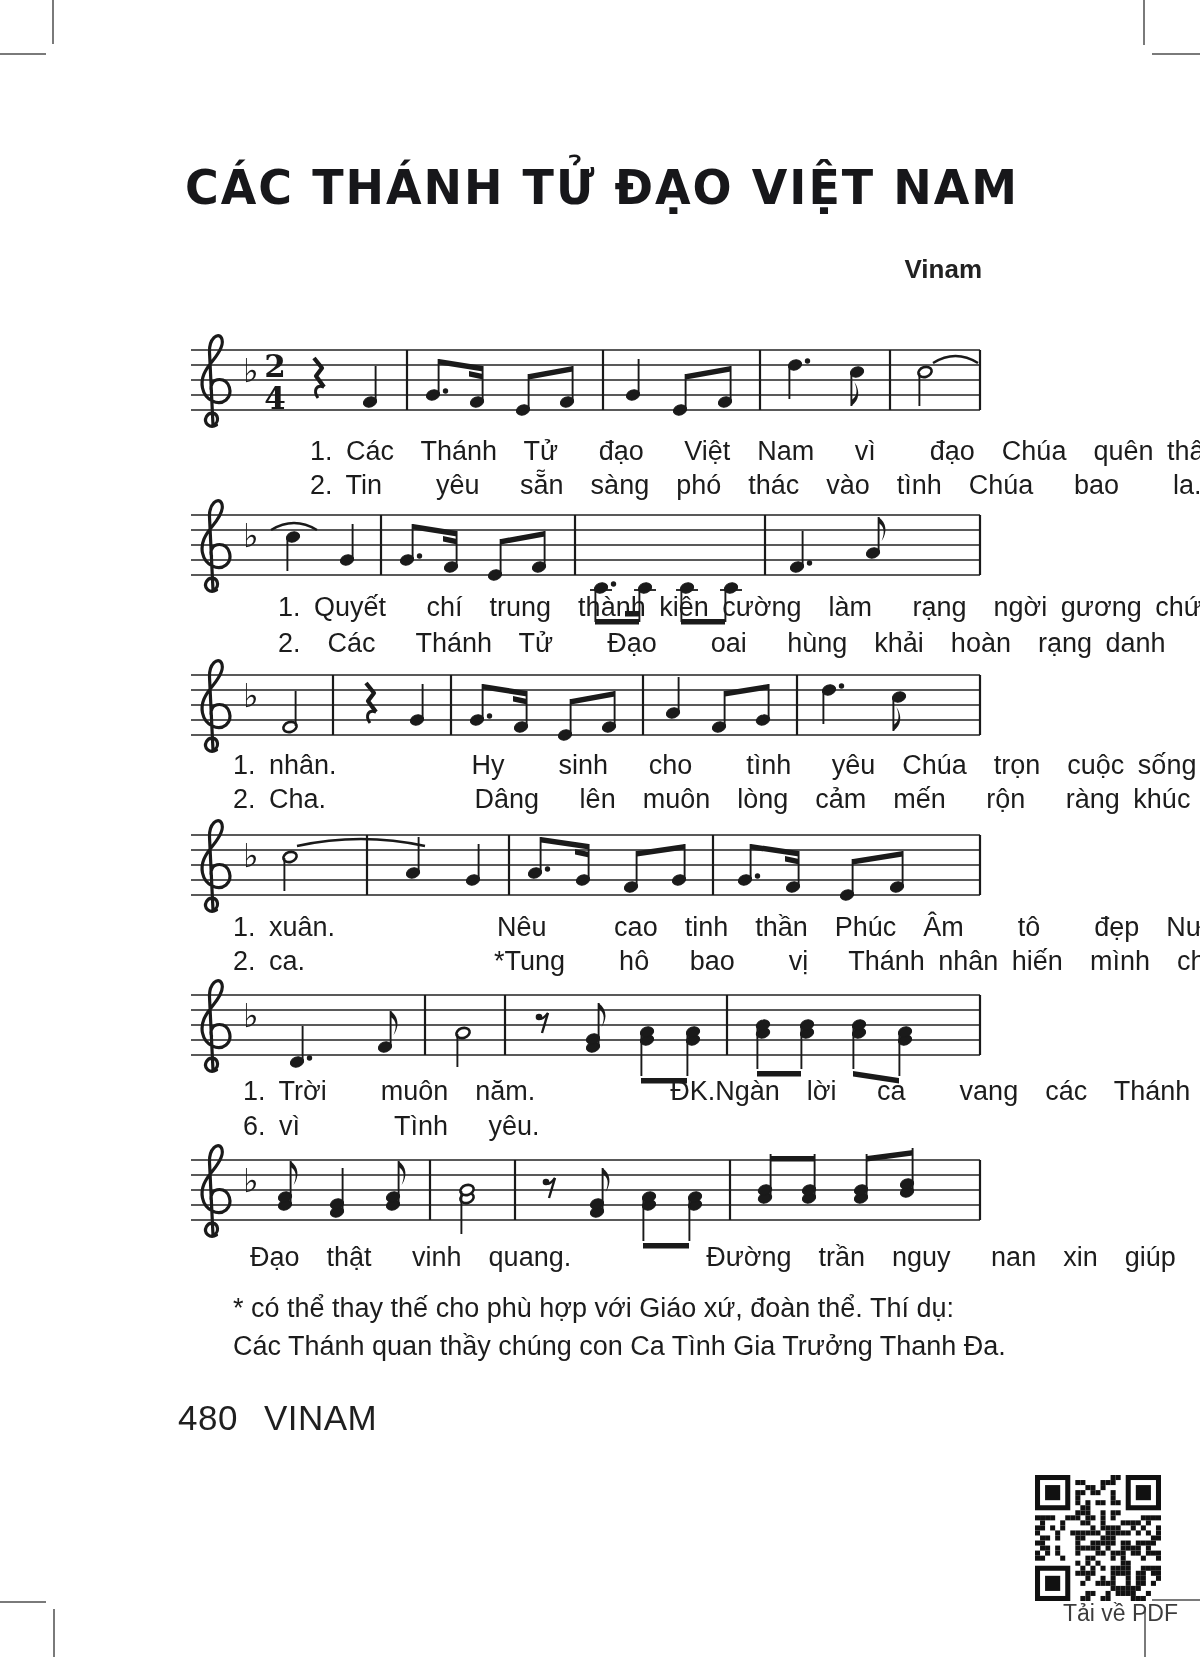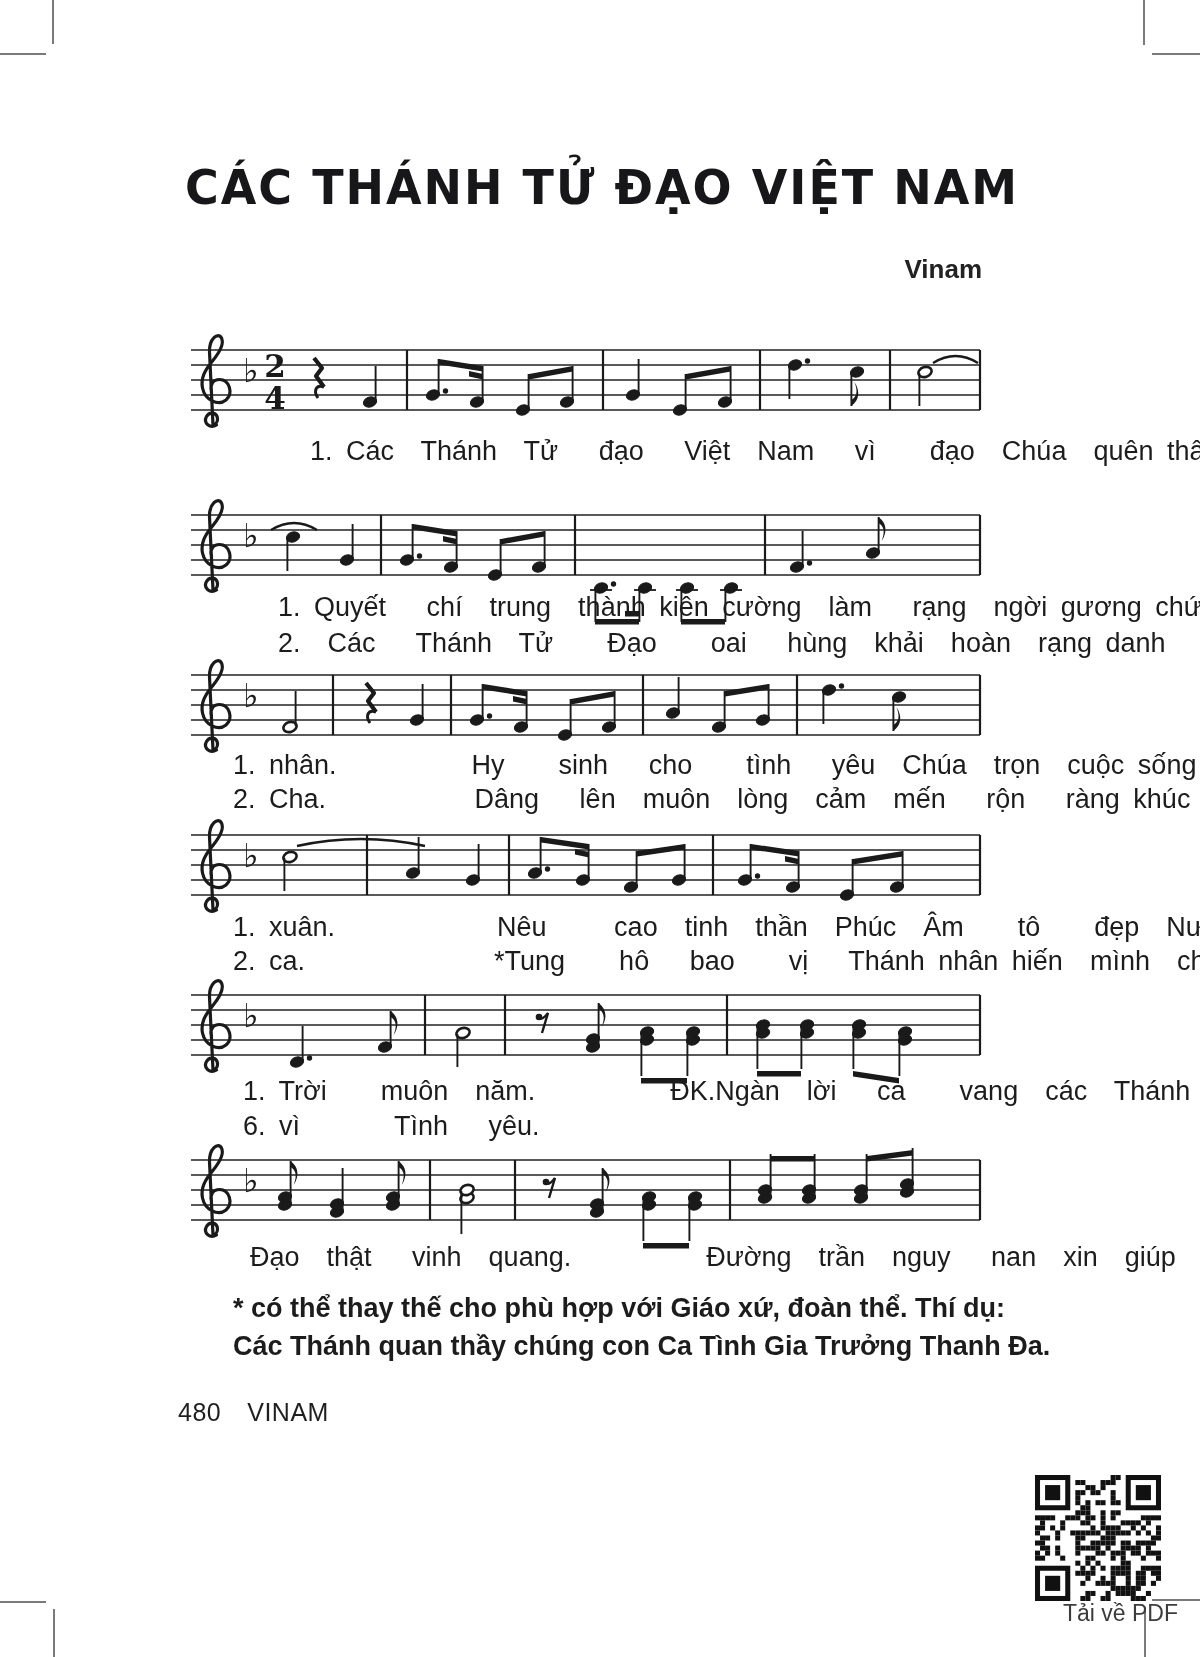--- a/index.html
+++ b/index.html
@@ -7,22 +7,22 @@
         font-family:"Liberation Sans",sans-serif;color:#161616;}
   .mark{position:absolute;background:#7a7a7a;}
   #song-title{position:absolute;left:185px;top:160px;width:797px;text-align:center;
       font-family:"DejaVu Sans",sans-serif;font-weight:bold;font-size:46px;letter-spacing:2px;
       color:#17171a;white-space:nowrap;transform:scaleY(1.04);}
   #composer{position:absolute;left:185px;top:254px;width:797px;text-align:right;
       font-weight:bold;font-size:26px;color:#222;}
   .sys-svg{position:absolute;left:185px;width:800px;height:130px;}
   .lyr{position:absolute;font-size:27px;color:#1c1c1c;white-space:pre;word-spacing:6px;
        font-family:"Liberation Sans",sans-serif;}
-  .foot{position:absolute;left:233px;font-size:27px;color:#1c1c1c;white-space:pre;font-weight:bold;}
-  #page-footer{position:absolute;left:178px;top:1398px;font-size:25px;color:#1f1f1f;
+  .foot{position:absolute;left:233px;font-size:27px;color:#1c1c1c;white-space:pre;}
+  #page-footer{position:absolute;left:178px;top:1398px;font-size:35px;color:#1f1f1f;
        letter-spacing:0.5px;}
   #page-footer span{margin-right:26px;}
   #qr{position:absolute;left:1035px;top:1475px;width:126px;height:126px;}
   #qr-caption{position:absolute;left:1018px;top:1600px;width:160px;text-align:right;
        font-size:23px;color:#3c3c3c;}
 </style>
 </head>
 <body>
 
 <div id="page">
@@ -327,20 +327,21 @@
       <ellipse cx="676" cy="50" rx="6.8" ry="4.9" transform="rotate(-18 676 50)" fill="#1a1a1a" stroke="#1a1a1a" stroke-width="1"></ellipse>
       <line x1="681.6" y1="57" x2="681.6" y2="14" stroke="#1a1a1a" stroke-width="1.9"></line>
       <ellipse cx="722" cy="52" rx="6.8" ry="4.9" transform="rotate(-18 722 52)" fill="#1a1a1a" stroke="#1a1a1a" stroke-width="1"></ellipse>
       <ellipse cx="722" cy="44" rx="6.8" ry="4.9" transform="rotate(-18 722 44)" fill="#1a1a1a" stroke="#1a1a1a" stroke-width="1"></ellipse>
       <line x1="727.6" y1="51" x2="727.6" y2="8" stroke="#1a1a1a" stroke-width="1.9"></line>
       <polygon points="682,16 728,10 728,15.5 682,21.5" fill="#1a1a1a"></polygon>
       <line x1="795" y1="20" x2="795" y2="80" stroke="#1a1a1a" stroke-width="2.2"></line>
     </svg>
 
   <div class="lyr" style="left:310px;top:436px;">1. Các  Thánh  Tử   đạo   Việt  Nam   vì    đạo  Chúa  quên thân.</div>
+  <div class="lyr" style="left:310px;top:470px;">2. Tin    yêu   sẵn  sàng  phó  thác  vào  tình  Chúa   bao    la.</div>
 
   <div class="lyr" style="left:278px;top:592px;">1. Quyết   chí  trung  thành kiên cường  làm   rạng  ngời gương chứng</div>
   <div class="lyr" style="left:278px;top:628px;">2.  Các   Thánh  Tử    Đạo    oai   hùng  khải  hoàn  rạng danh   Chúa</div>
 
   <div class="lyr" style="left:233px;top:750px;">1. nhân.          Hy    sinh   cho    tình   yêu  Chúa  trọn  cuộc sống  thanh</div>
   <div class="lyr" style="left:233px;top:784px;">2. Cha.           Dâng   lên  muôn  lòng  cảm  mến   rộn   ràng khúc  hoan</div>
 
   <div class="lyr" style="left:233px;top:912px;">1. xuân.            Nêu     cao  tinh  thần  Phúc  Âm    tô    đẹp  Nước</div>
   <div class="lyr" style="left:233px;top:946px;">2. ca.              *Tung    hô   bao    vị   Thánh nhân hiến  mình  chết</div>
 

